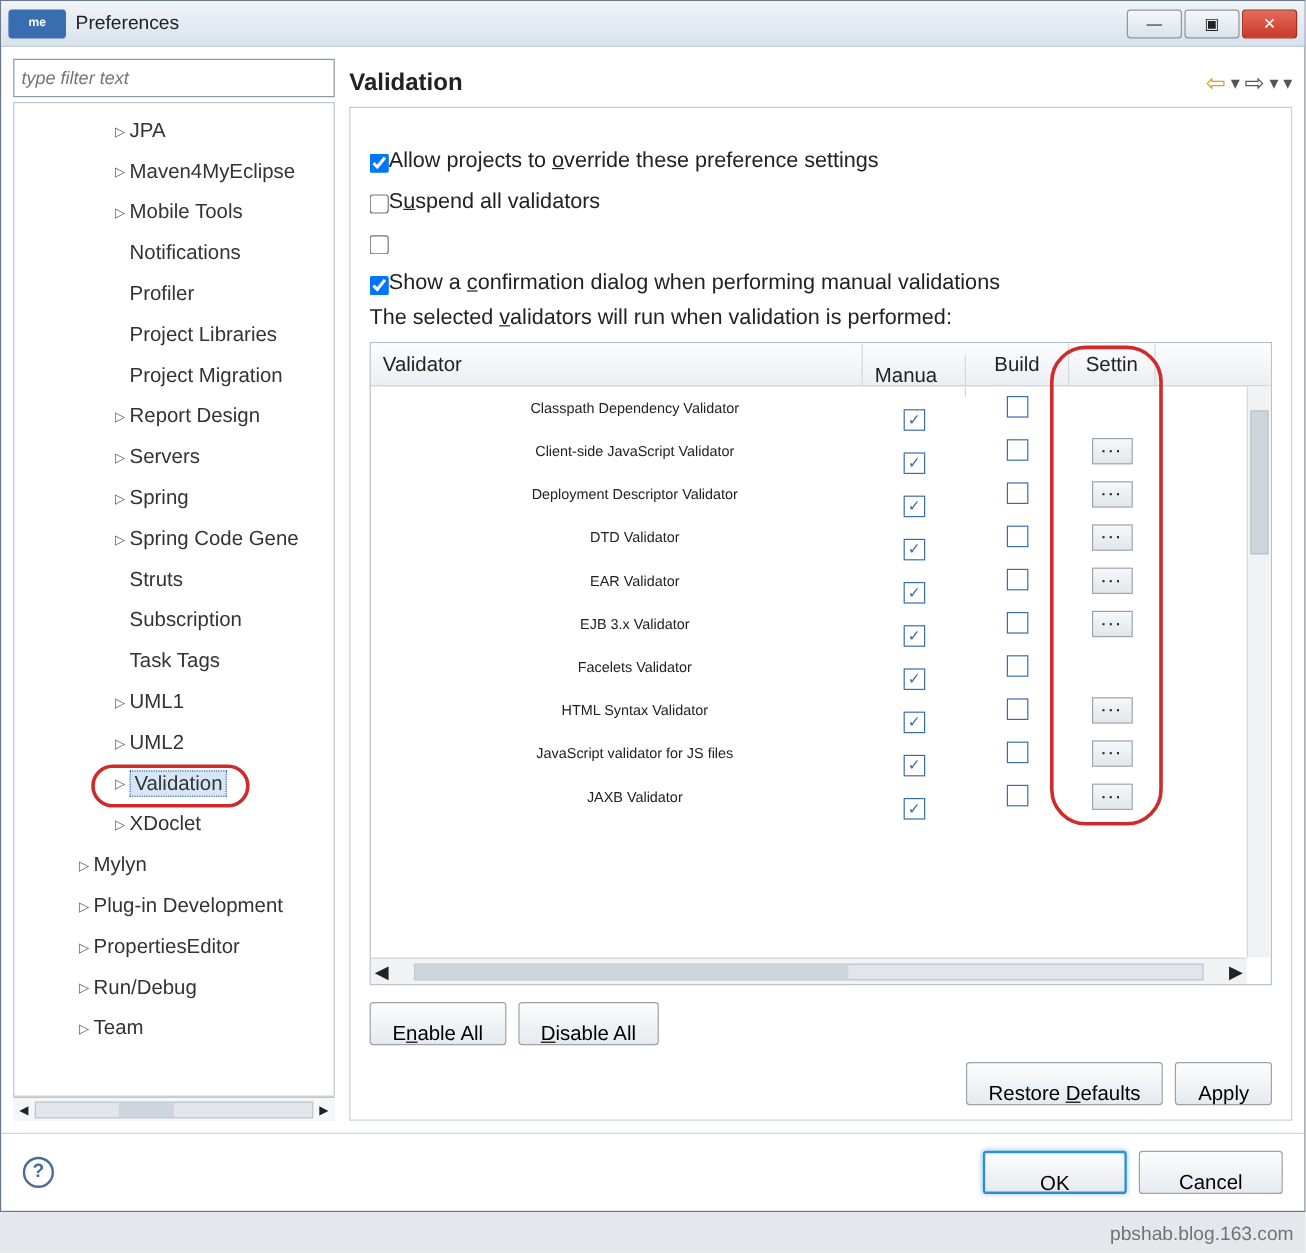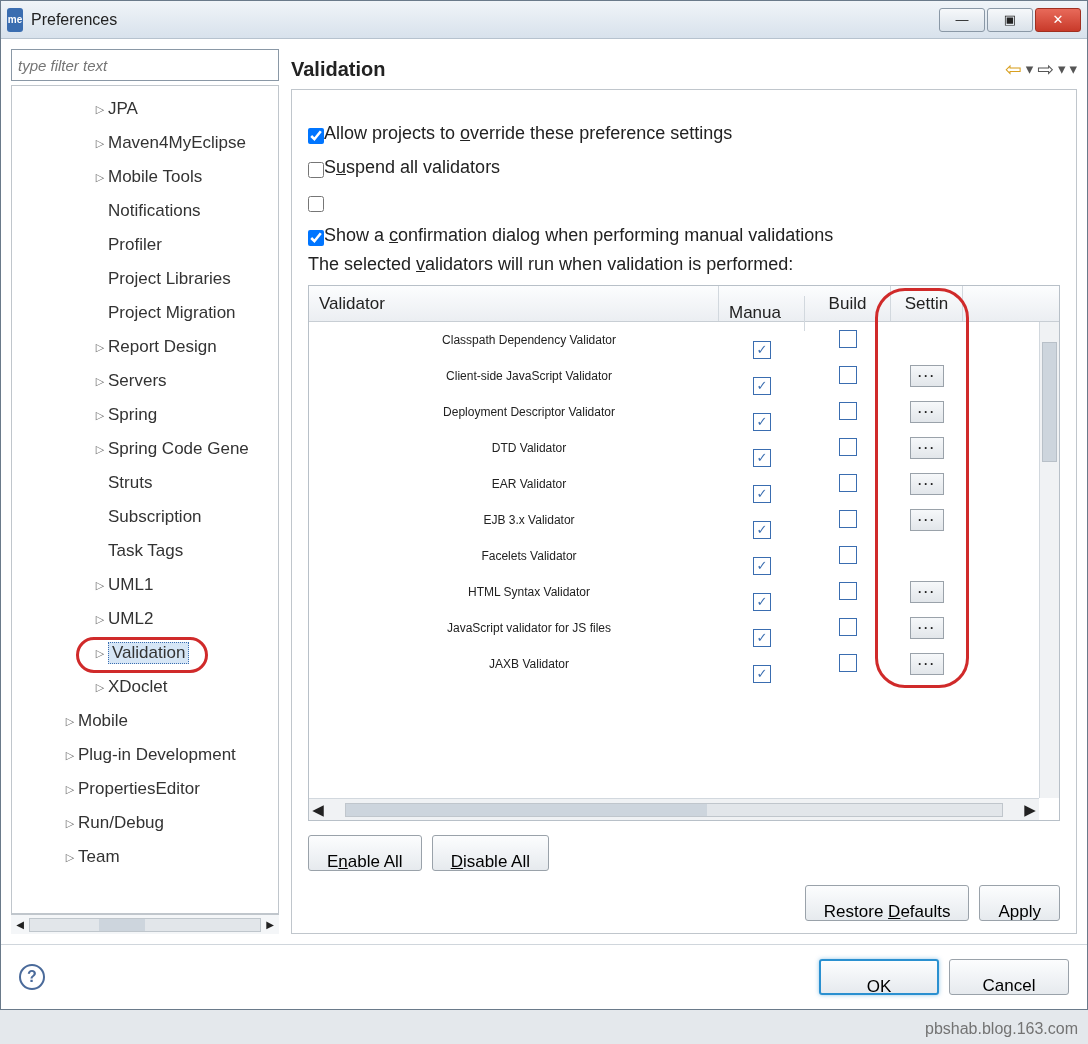--- a/index.html
+++ b/index.html
@@ -1,19 +1,19 @@
 <!DOCTYPE html>
 <html><head>
 <meta charset="utf-8">
 <style>
 * { box-sizing: border-box; margin: 0; padding: 0; }
 body { font-family: "Segoe UI", Tahoma, sans-serif; font-size: 15px; background: #e4e8ec; color: #222; width: 1088px; height: 1044px; overflow: hidden; }
 .window { border: 1px solid #6a7a8a; background: #fff; width: 1088px; height: 1010px; display: flex; flex-direction: column; }
 .titlebar { height: 38px; background: linear-gradient(#f0f4f8,#d8e2ec); display: flex; align-items: center; padding: 0 6px; border-bottom: 1px solid #b6c2ce; }
-.app-icon { width: 16px; height: 24px; background:#3a6db0; color:#fff; font-size:10px; font-weight:bold; display:flex; align-items:center; justify-content:center; border-radius:3px; margin-right:8px;}
+.app-icon { width: 48px; height: 24px; background:#3a6db0; color:#fff; font-size:10px; font-weight:bold; display:flex; align-items:center; justify-content:center; border-radius:3px; margin-right:8px;}
 .titlebar-text { font-size: 16px; }
 .win-controls { margin-left:auto; display:flex; gap:2px;}
 .win-btn { width:46px; height:24px; border:1px solid #8a98a6; background:linear-gradient(#f6f8fa,#dae2ea); display:flex; align-items:center; justify-content:center; font-size:13px; border-radius:3px;}
 .win-btn.close { background: linear-gradient(#e86a5a,#c83a2a); color:#fff; border-color:#a03020;}
 .body { display:flex; flex:1; padding:10px; gap:12px; overflow:hidden; }
 .left-panel { width:268px; display:flex; flex-direction:column; }
 .filter-input { height:32px; border:1px solid #8a98a6; padding:0 6px; font-style:italic; color:#666; width:100%; background:#fff; font-size:15px;}
 .tree-wrap { flex:1; border:1px solid #c0c6cc; margin-top:4px; overflow:auto; position:relative; background:#fff;}
 .tree { padding: 6px 4px 6px 0;}
 .tree-item { display:flex; align-items:center; height:34px; padding-left: var(--indent, 24px); white-space:nowrap; font-size:17px; color:#333; cursor:default;}
@@ -149,21 +149,21 @@
             <div class="tree-item selected" style="--indent: 80px;">
               <span class="caret">▷</span>
               <span class="label">Validation</span>
             </div>
             <div class="tree-item" style="--indent: 80px;">
               <span class="caret">▷</span>
               <span class="label">XDoclet</span>
             </div>
             <div class="tree-item" style="--indent: 50px;">
               <span class="caret">▷</span>
-              <span class="label">Mobile</span>
+              <span class="label">Mylyn</span>
             </div>
             <div class="tree-item" style="--indent: 50px;">
               <span class="caret">▷</span>
               <span class="label">Plug-in Development</span>
             </div>
             <div class="tree-item" style="--indent: 50px;">
               <span class="caret">▷</span>
               <span class="label">PropertiesEditor</span>
             </div>
             <div class="tree-item" style="--indent: 50px;">

